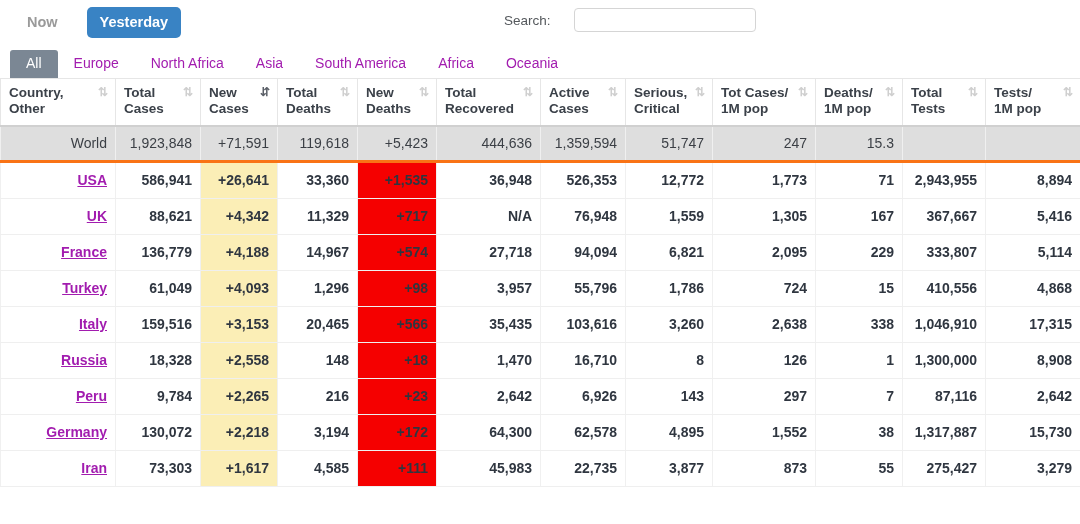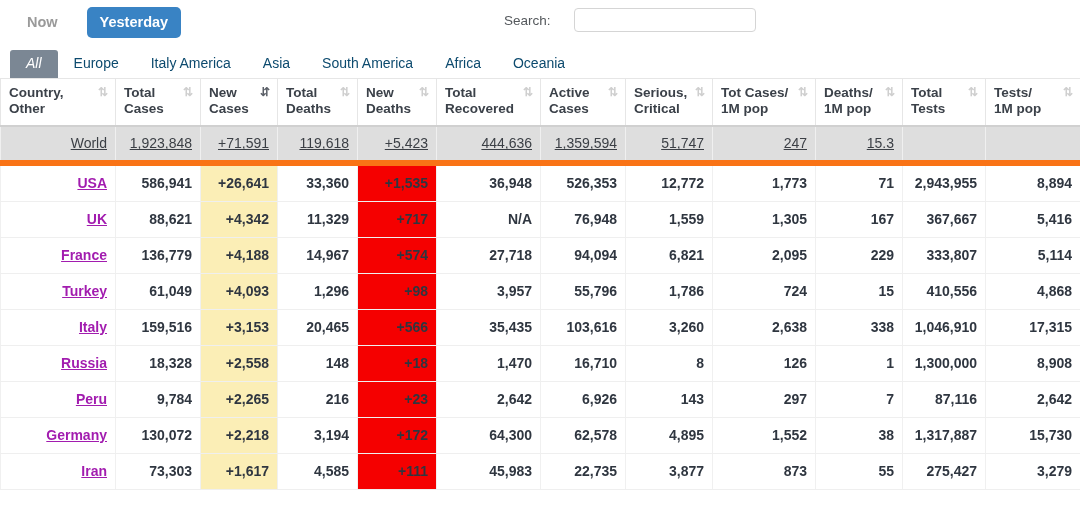--- a/index.html
+++ b/index.html
@@ -74,32 +74,31 @@
   
   .region-tabs {
     display: flex;
     align-items: flex-end;
     height: 34px;
     padding-left: 10px;
     box-sizing: border-box;
   }
   .region-tab {
     font-size: 14px;
-    color: #0c4a6e;
+    color: #a21caf;
     padding: 5px 16px 6px 16px;
     border-radius: 3px 3px 0 0;
     cursor: pointer;
     line-height: 1.25;
     white-space: nowrap;
   }
   .region-tab.active {
     background: #7b8794;
     color: #ffffff;
     font-weight: normal;
-    font-style: italic;
   }
 
   
   table.data {
     width: 1080px;
     border-collapse: collapse;
     table-layout: fixed;
     font-size: 14px;
   }
   table.data thead th {
@@ -145,22 +144,21 @@
     font-weight: bold;
     color: #2f3640;
     white-space: nowrap;
     overflow: hidden;
   }
   tbody tr.world td {
     background: #dedede;
     font-weight: normal;
     color: #3b3f45;
     height: 33px;
-    border-bottom: 6px solid #f97316;
-    text-decoration: underline;
+    border-bottom: 3px solid #f97316;
   }
   tbody tr.world td.country {
     font-weight: normal;
   }
   td.country {
     text-align: left;
   }
   td.country a {
     color: #a21caf;
     text-decoration: underline;
@@ -194,21 +192,21 @@
   </div>
   <div class="search-wrap">
     <span class="search-label">Search:</span>
     <input class="search-input" type="text" placeholder="" style="">
   </div>
 </div>
 
 <div class="region-tabs">
   <div class="region-tab active">All</div>
   <div class="region-tab">Europe</div>
-  <div class="region-tab">Italy America</div>
+  <div class="region-tab">North Africa</div>
   <div class="region-tab">Asia</div>
   <div class="region-tab">South America</div>
   <div class="region-tab">Africa</div>
   <div class="region-tab">Oceania</div>
 </div>
 
 <table class="data">
   <colgroup>
     <col style="width:115px">
       <col style="width:85px">

